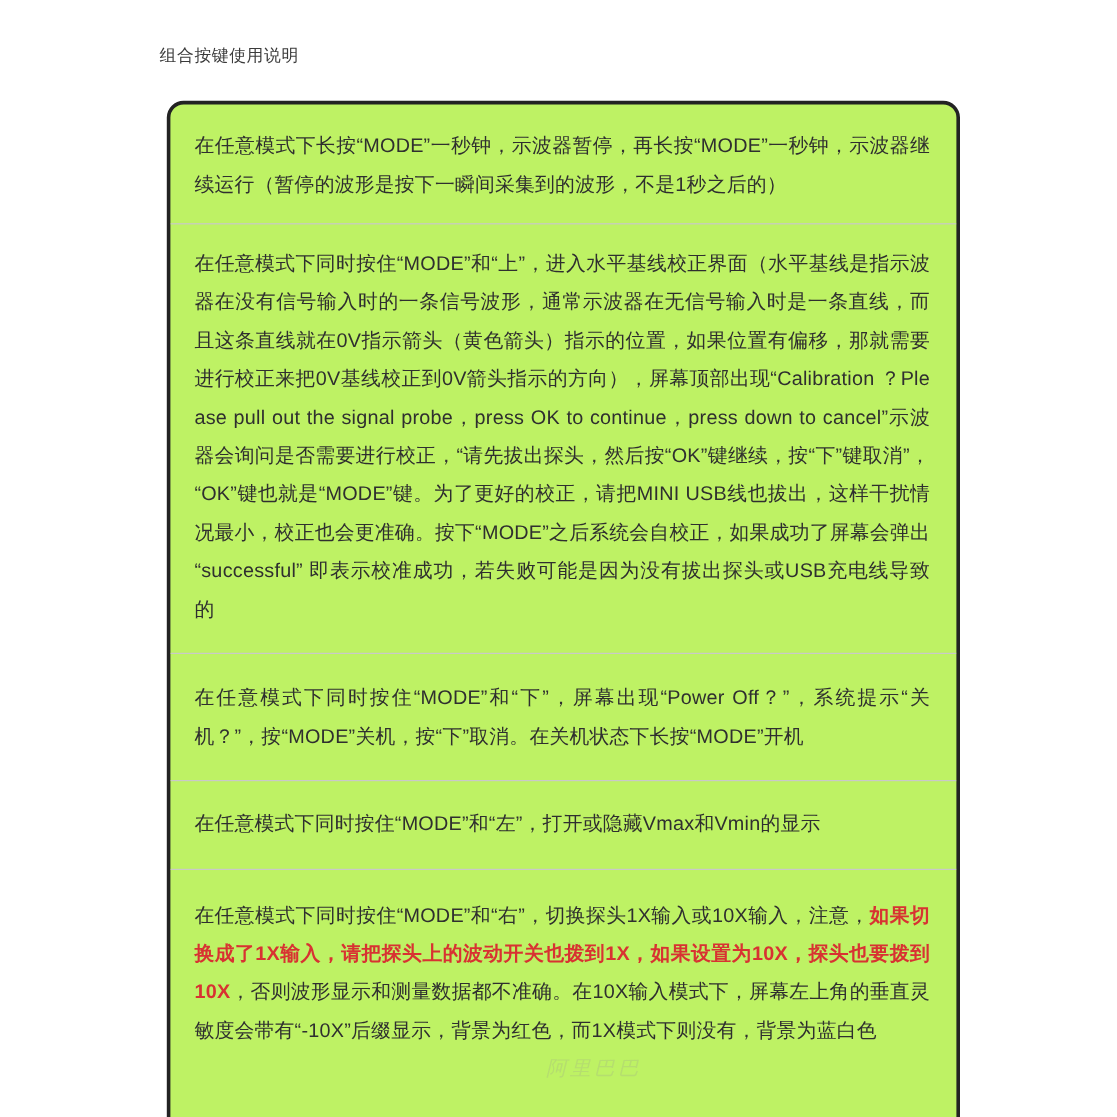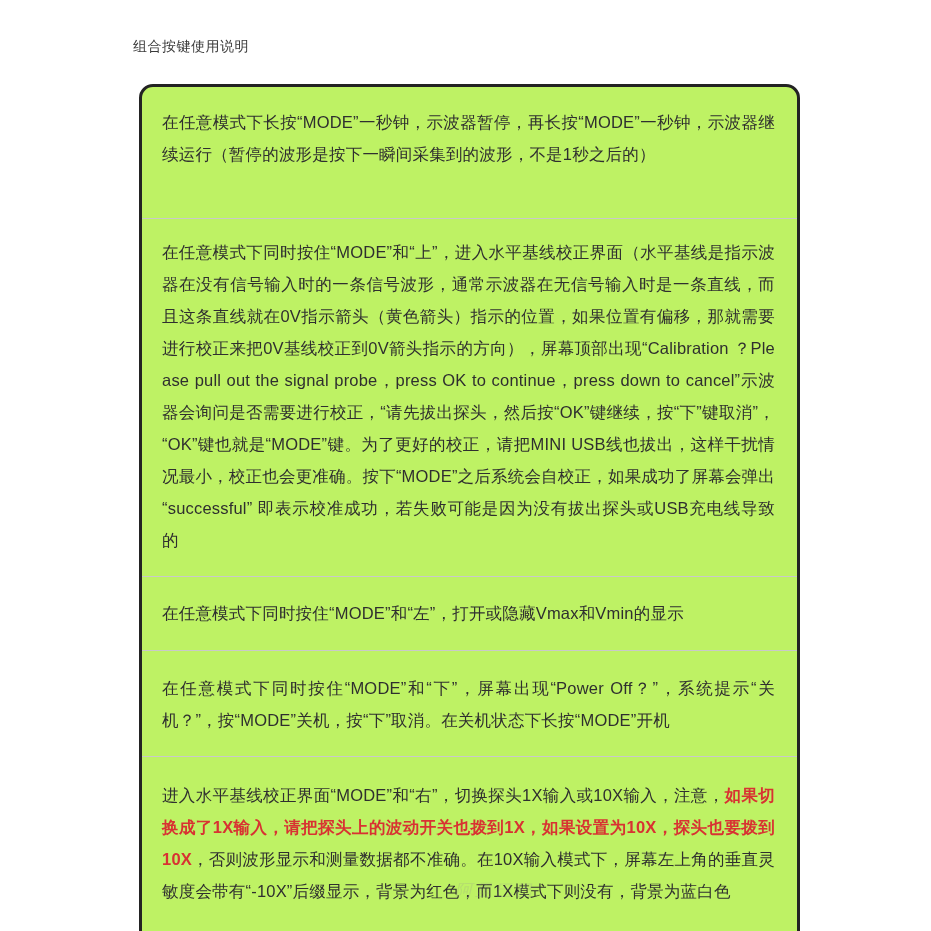--- a/index.html
+++ b/index.html
@@ -83,21 +83,21 @@
     word-break: break-all;
   }
 
   .hl {
     color: #d83232;
     font-weight: bold;
   }
 
   
   .block.b1 { padding-top: 19px;  padding-bottom: 16px; }
-  .block.b2 { padding-top: 17px;  padding-bottom: 20px; margin-top: 32px; }
+  .block.b2 { padding-top: 17px;  padding-bottom: 20px; }
   .block.b3 { padding-top: 20px;  padding-bottom: 21px; }
   .block.b4 { padding-top: 21px;  padding-bottom: 20px; }
   .block.b5 { padding-top: 22px;  padding-bottom: 20px; }
 
   
   .watermark {
     position: absolute;
     left: 455px;
     top: 878px;
     width: 230px;
@@ -123,30 +123,30 @@
     <div class="blocks">
 
       <div class="block b1">
         <div class="block-text">在任意模式下长按“MODE”一秒钟，示波器暂停，再长按“MODE”一秒钟，示波器继续运行（暂停的波形是按下一瞬间采集到的波形，不是1秒之后的）</div>
       </div>
 
       <div class="block b2">
         <div class="block-text">在任意模式下同时按住“MODE”和“上”，进入水平基线校正界面（水平基线是指示波器在没有信号输入时的一条信号波形，通常示波器在无信号输入时是一条直线，而且这条直线就在0V指示箭头（黄色箭头）指示的位置，如果位置有偏移，那就需要进行校正来把0V基线校正到0V箭头指示的方向），屏幕顶部出现“Calibration ？Please pull out the signal probe，press OK to continue，press down to cancel”示波器会询问是否需要进行校正，“请先拔出探头，然后按“OK”键继续，按“下”键取消”，“OK”键也就是“MODE”键。为了更好的校正，请把MINI USB线也拔出，这样干扰情况最小，校正也会更准确。按下“MODE”之后系统会自校正，如果成功了屏幕会弹出“successful” 即表示校准成功，若失败可能是因为没有拔出探头或USB充电线导致的</div>
       </div>
 
+      <div class="block b4">
+        <div class="block-text">在任意模式下同时按住“MODE”和“下”，屏幕出现“Power Off？”，系统提示“关机？”，按“MODE”关机，按“下”取消。在关机状态下长按“MODE”开机</div>
+      </div>
+
       <div class="block b3">
         <div class="block-text">在任意模式下同时按住“MODE”和“左”，打开或隐藏Vmax和Vmin的显示</div>
       </div>
 
-      <div class="block b4">
-        <div class="block-text">在任意模式下同时按住“MODE”和“下”，屏幕出现“Power Off？”，系统提示“关机？”，按“MODE”关机，按“下”取消。在关机状态下长按“MODE”开机</div>
-      </div>
-
       <div class="block b5">
-        <div class="block-text"><span>进入水平基线校正界面“MODE”和“右”，切换探头1X输入或10X输入，注意，</span><span class="hl">如果切换成了1X输入，请把探头上的波动开关也拨到1X，如果设置为10X，探头也要拨到10X</span><span>，否则波形显示和测量数据都不准确。在10X输入模式下，屏幕左上角的垂直灵敏度会带有“-10X”后缀显示，背景为红色，而1X模式下则没有，背景为蓝白色</span></div>
+        <div class="block-text"><span>在任意模式下同时按住“MODE”和“右”，切换探头1X输入或10X输入，注意，</span><span class="hl">如果切换成了1X输入，请把探头上的波动开关也拨到1X，如果设置为10X，探头也要拨到10X</span><span>，否则波形显示和测量数据都不准确。在10X输入模式下，屏幕左上角的垂直灵敏度会带有“-10X”后缀显示，背景为红色，而1X模式下则没有，背景为蓝白色</span></div>
       </div>
 
     </div>
   </div>
 
   <div class="watermark">阿里巴巴</div>
 
 </div>
 
 </body></html>

